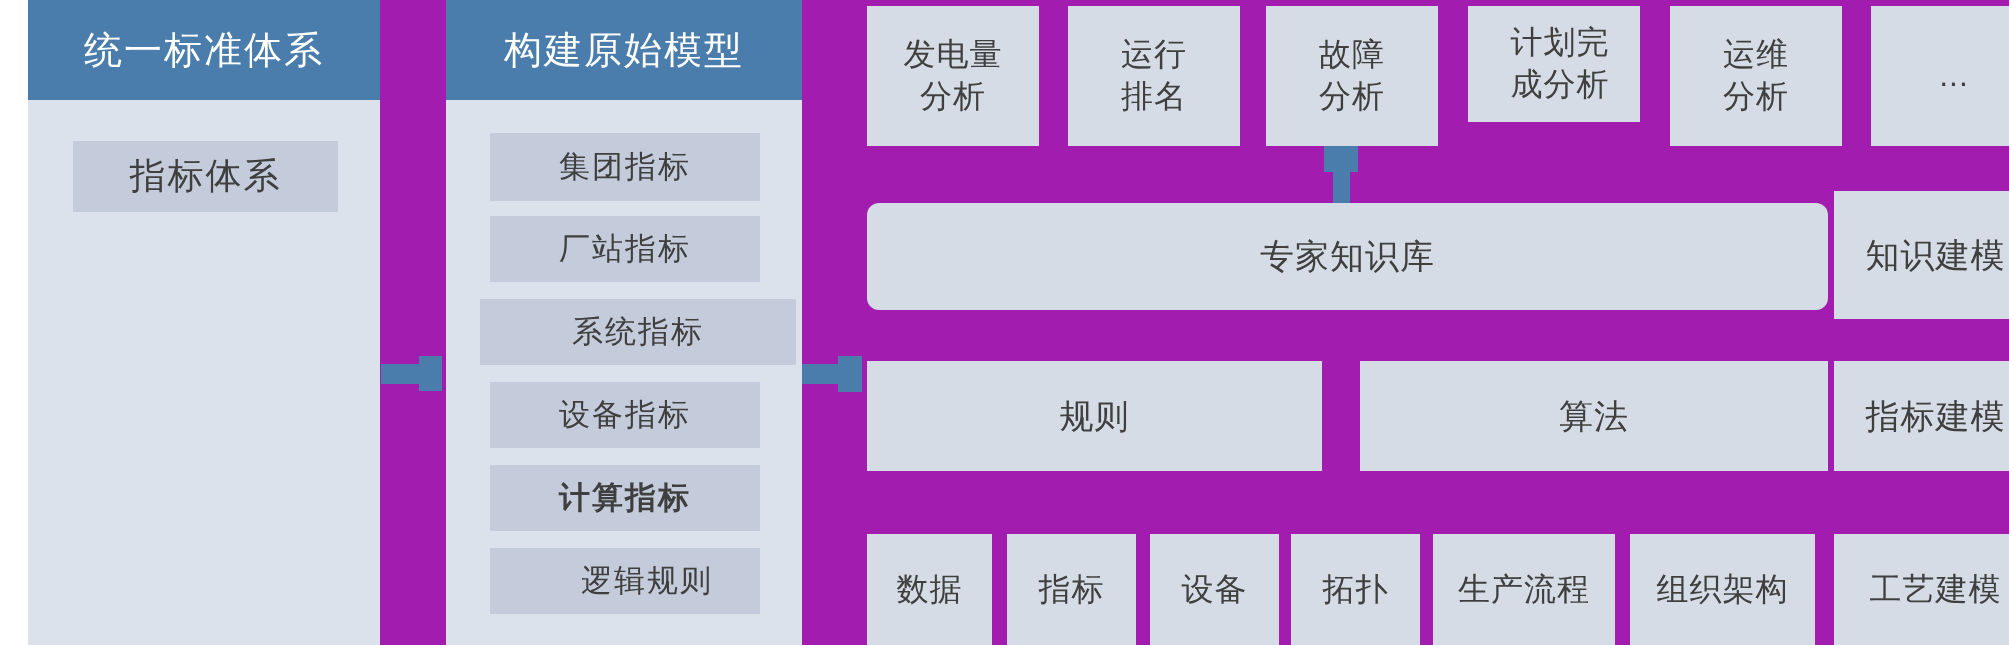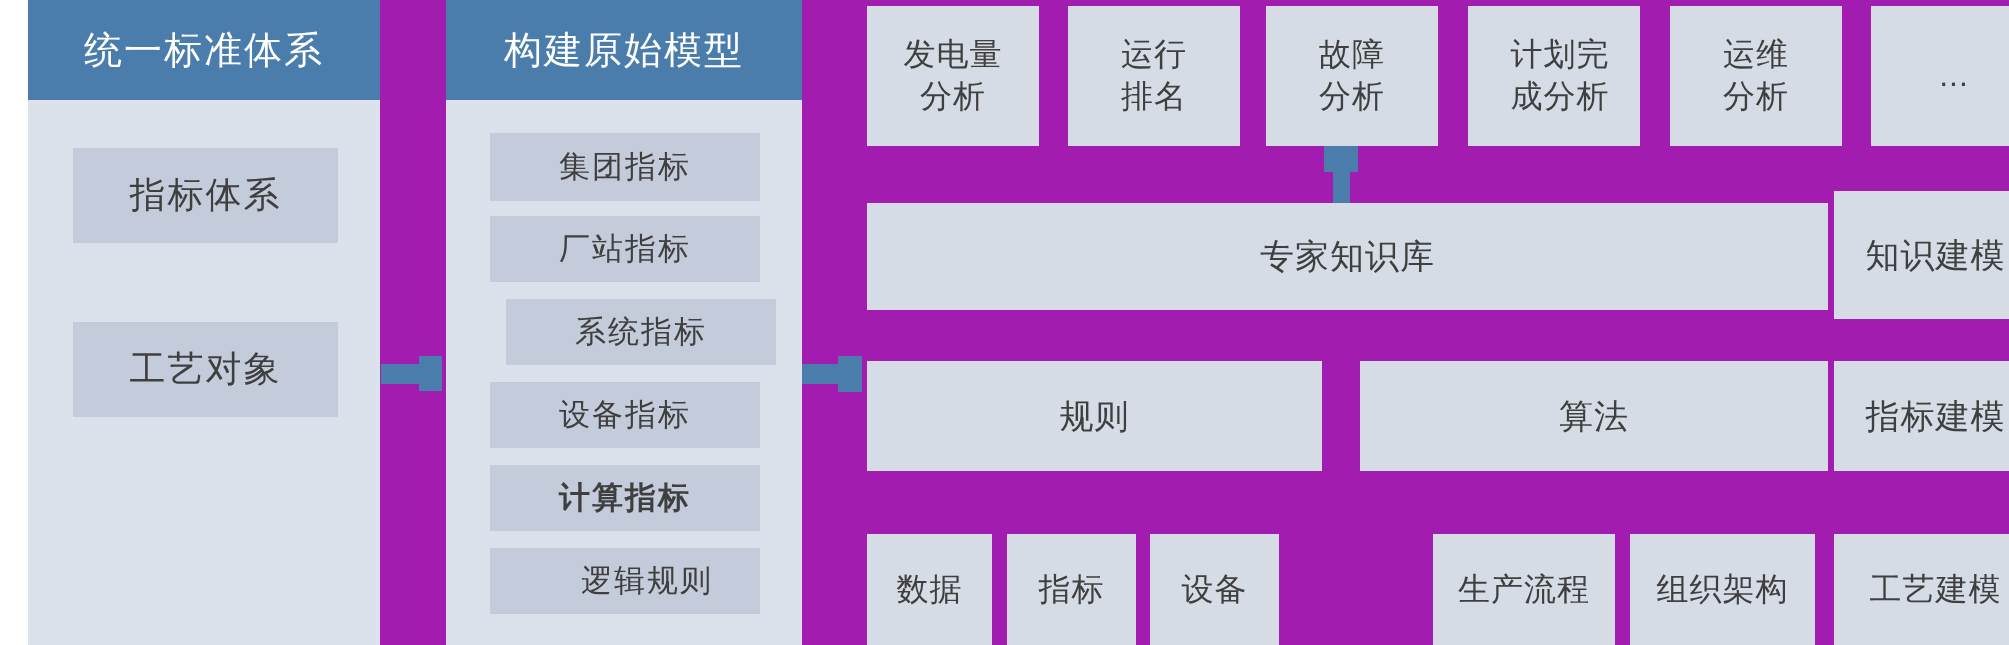--- a/index.html
+++ b/index.html
@@ -32,60 +32,60 @@
   .rbox-big{font-size:34px;}
   .blue{background:#4a7dab;}
 </style>
 </head>
 <body>
 
 <div id="stage">
 
   <div class="abs panel-body" style="left:0;top:100px;width:352px;height:545px;"></div>
   <div class="abs panel-header center" style="left:0;top:0;width:352px;height:100px;">统一标准体系</div>
-  <div class="abs panel-item center" style="left:45px;top:148px;width:265px;height:95px;">指标体系</div>
-  <div class="abs panel-item center" style="left:45px;top:322px;width:265px;height:95px;">工艺对象</div>
+  <div class="abs panel-item center" style="left:45px;top:141px;width:265px;height:71px;">指标体系</div>
 
   <div class="abs blue" style="left:353px;top:364px;width:40px;height:20px;"></div>
   <div class="abs blue" style="left:391px;top:356px;width:23px;height:35px;"></div>
 
   <div class="abs panel-body" style="left:418px;top:100px;width:356px;height:545px;"></div>
   <div class="abs panel-header center" style="left:418px;top:0;width:356px;height:100px;">构建原始模型</div>
   <div class="abs panel-item mid-item center" style="left:462px;top:133px;width:270px;height:68px;">集团指标</div>
   <div class="abs panel-item mid-item center" style="left:462px;top:216px;width:270px;height:66px;">厂站指标</div>
-  <div class="abs panel-item mid-item center" style="left:478px;top:299px;width:270px;height:66px;">系统指标</div>
+  <div class="abs panel-item mid-item center" style="left:452px;top:299px;width:316px;height:66px;">系统指标</div>
   <div class="abs panel-item mid-item center" style="left:462px;top:382px;width:270px;height:66px;">设备指标</div>
   <div class="abs panel-item mid-item center" style="left:462px;top:465px;width:270px;height:66px;font-weight:bold;">计算指标</div>
   <div class="abs panel-item mid-item center" style="left:462px;top:548px;width:270px;height:66px;padding-left:44px;">逻辑规则</div>
 
   <div class="abs blue" style="left:774px;top:364px;width:38px;height:20px;"></div>
   <div class="abs blue" style="left:810px;top:356px;width:24px;height:36px;"></div>
 
   <div class="abs rbox center" style="left:839px;top:6px;width:172px;height:140px;">发电量
 分析</div>
   <div class="abs rbox center" style="left:1040px;top:6px;width:172px;height:140px;">运行
 排名</div>
   <div class="abs rbox center" style="left:1238px;top:6px;width:172px;height:140px;">故障
 分析</div>
-  <div class="abs rbox center" style="left:1440px;top:6px;width:172px;height:140px;padding-left:12px;">计划完
+  <div class="abs rbox center" style="left:1440px;top:6px;width:172px;height:116px;padding-left:12px;">计划完
 成分析</div>
   <div class="abs rbox center" style="left:1642px;top:6px;width:172px;height:140px;">运维
 分析</div>
   <div class="abs rbox center" style="left:1843px;top:6px;width:166px;height:140px;">...</div>
 
   <div class="abs blue" style="left:1296px;top:146px;width:34px;height:26px;"></div>
   <div class="abs blue" style="left:1305px;top:172px;width:17px;height:32px;"></div>
 
-  <div class="abs rbox rbox-big center" style="left:839px;top:203px;width:961px;height:107px;">专家知识库</div>
+  <div class="abs rbox rbox-big center" style="left:839px;top:203px;width:961px;height:107px;border-radius:12px;">专家知识库</div>
   <div class="abs rbox rbox-big center" style="left:1806px;top:191px;width:203px;height:128px;">知识建模</div>
 
   <div class="abs rbox rbox-big center" style="left:839px;top:361px;width:455px;height:110px;">规则</div>
   <div class="abs rbox rbox-big center" style="left:1332px;top:361px;width:468px;height:110px;">算法</div>
   <div class="abs rbox rbox-big center" style="left:1806px;top:361px;width:203px;height:110px;">指标建模</div>
 
   <div class="abs rbox center" style="left:839px;top:534px;width:125px;height:111px;">数据</div>
   <div class="abs rbox center" style="left:979px;top:534px;width:129px;height:111px;">指标</div>
   <div class="abs rbox center" style="left:1122px;top:534px;width:129px;height:111px;">设备</div>
+  <div class="abs rbox center" style="left:1263px;top:534px;width:129px;height:111px;">拓扑</div>
   <div class="abs rbox center" style="left:1405px;top:534px;width:182px;height:111px;font-family:Liberation Serif, serif;">生产流程</div>
   <div class="abs rbox center" style="left:1602px;top:534px;width:185px;height:111px;">组织架构</div>
   <div class="abs rbox center" style="left:1806px;top:534px;width:203px;height:111px;">工艺建模</div>
 
 </div>
 
 </body></html>

